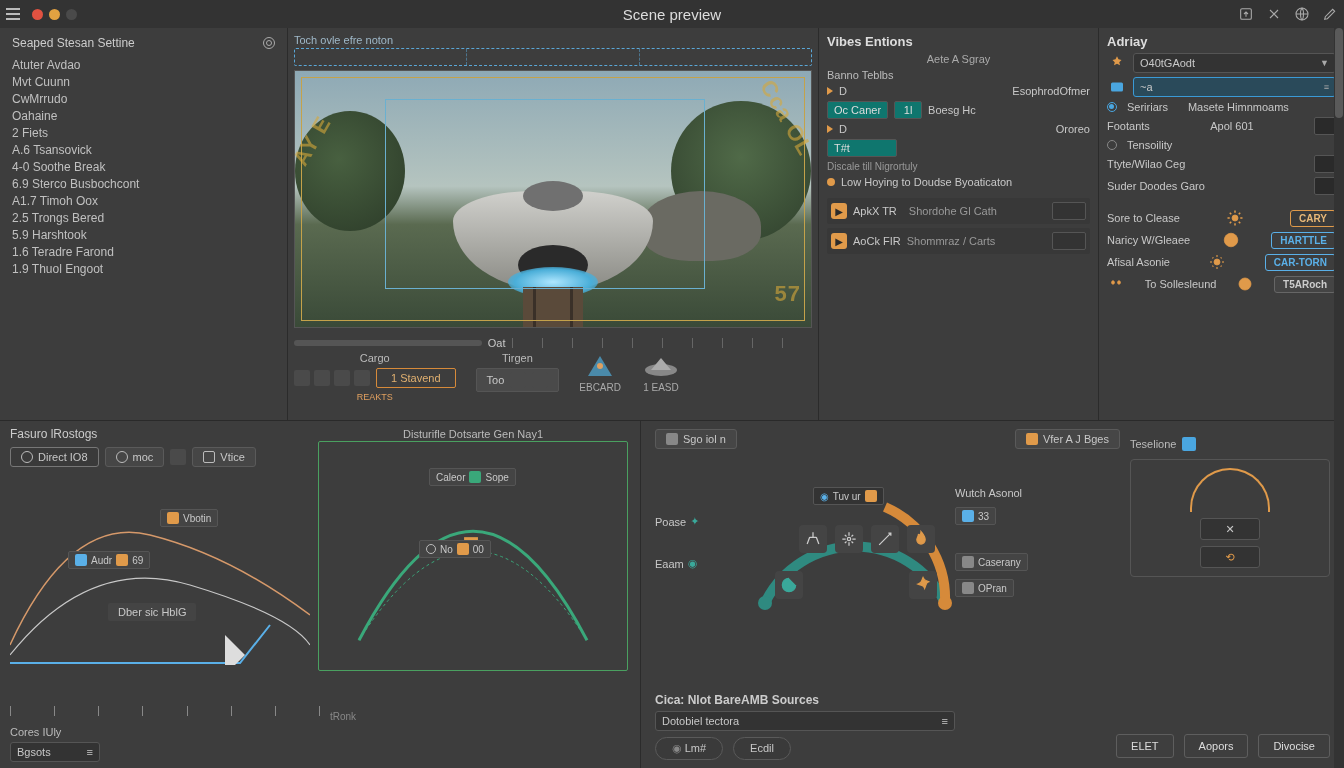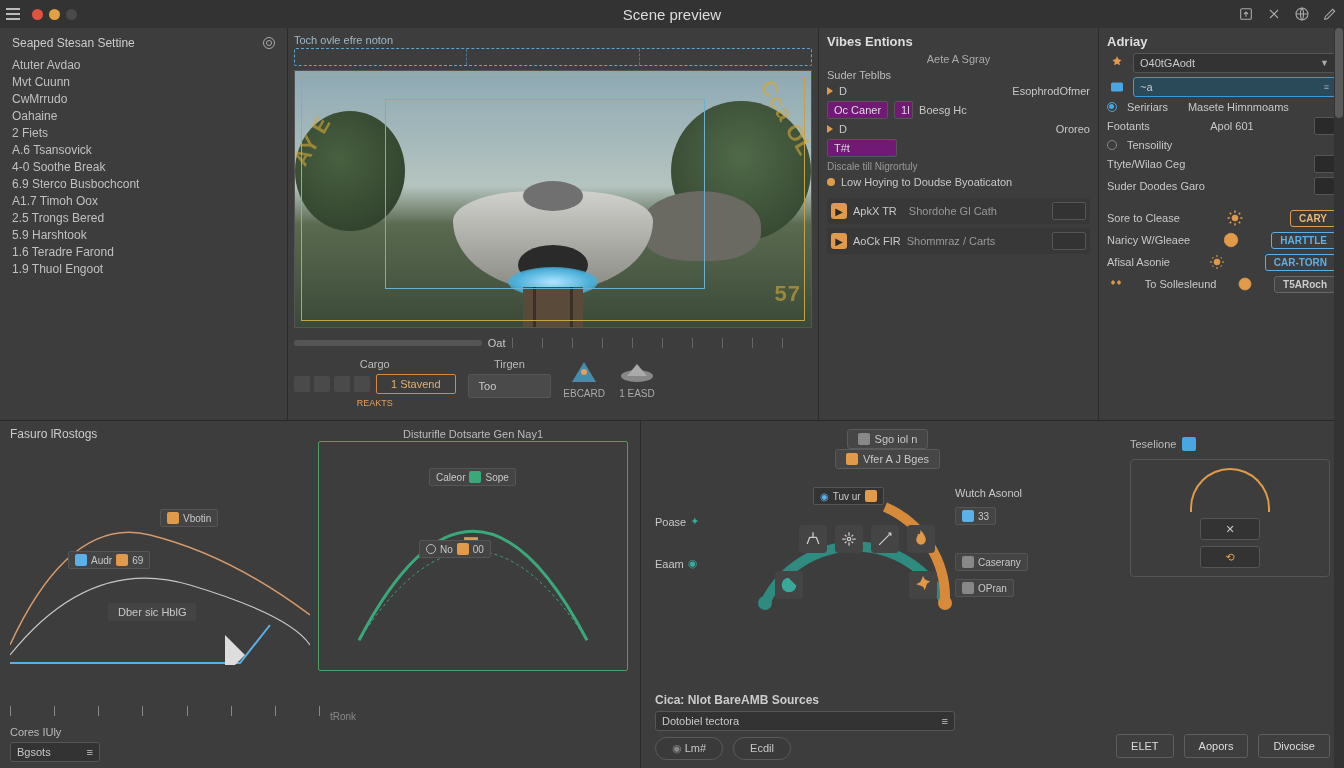--- a/index.html
+++ b/index.html
@@ -55,40 +55,40 @@
 .frameFull { position: absolute; inset: 6px; border: 1px solid #c4a24a; }
 .frameInner { position: absolute; left: 90px; top: 28px; width: 320px; height: 190px; border: 1px solid #6ab0d0; }
 .wm { position: absolute; font-size: 22px; font-weight: bold; color: #d6a83a; opacity: .6; letter-spacing: 1px; }
 .wm.tl { left: 4px; top: 80px; transform: rotate(-60deg); transform-origin: left; }
 .wm.tr { right: 4px; top: 70px; transform: rotate(60deg); transform-origin: right; }
 .wm.br { right: 10px; bottom: 20px; }
 .timeline { height: 18px; margin-top: 6px; display: flex; align-items: center; gap: 6px; }
 .tbar { flex: 1; height: 6px; background: #555; border-radius: 3px; position: relative; }
 .ticks { flex: 1.6; display: flex; }
 .ticks span { flex: 1; border-left: 1px solid #666; height: 10px; }
-.centerswitch { display: flex; gap: 12px; margin-top: 6px; font-size: 11px; }
+.centerswitch { display: flex; gap: 20px; font-size: 11px; }
 .swcol { display: flex; flex-direction: column; align-items: center; gap: 4px; }
 .swlbl { color: #bbb; }
 .iconrow { display: flex; gap: 4px; }
 .iconbtn { width: 16px; height: 16px; background: #4a4a4a; border-radius: 2px; }
 .pill { padding: 3px 14px; border: 1px solid #d68a3a; color: #e0b070; border-radius: 2px; font-size: 11px; }
 .pill2 { padding: 3px 10px; background: #4a4a4a; border: 1px solid #555; border-radius: 2px; font-size: 11px; display: flex; gap: 6px; align-items: center; }
 .thumbcol { display: flex; flex-direction: column; align-items: center; gap: 2px; font-size: 10px; color: #aaa; }
 .thumbcol svg { width: 40px; height: 28px; }
 
 
 .vibes { border-left: 1px solid #2b2b2b; }
 .vibes h4 { font-size: 13px; font-weight: 600; color: #ddd; margin-bottom: 4px; }
 .subhead { text-align: center; font-size: 11px; color: #aaa; margin: 2px 0 4px; }
 .sh2 { font-size: 11px; color: #bbb; margin: 2px 0; }
 .vrow { display: flex; align-items: center; gap: 6px; padding: 2px 0; font-size: 11px; }
 .tri { width: 0; height: 0; border-top: 4px solid transparent; border-bottom: 4px solid transparent; }
 .tri.o { border-left: 6px solid #e09a4a; }
-.field { background: #701a75; border: 1px solid #555; padding: 2px 6px; color: #ddd; border-radius: 2px; font-size: 11px; }
-.field.sm { width: 19px; text-align: center; }
+.field { background: #0f766e; border: 1px solid #555; padding: 2px 6px; color: #ddd; border-radius: 2px; font-size: 11px; }
+.field.sm { width: 28px; text-align: center; }
 .bulleto { width: 8px; height: 8px; border-radius: 50%; background: #e09a4a; }
 .sqico { width: 16px; height: 16px; background: #e09a4a; border-radius: 3px; display: flex; align-items: center; justify-content: center; color: #2a2a2a; font-size: 10px; }
 .numbox { width: 34px; height: 18px; background: #333; border: 1px solid #555; border-radius: 2px; }
 
 
 .rpanel { border-left: 1px solid #2b2b2b; }
 .rpanel h4 { font-size: 13px; font-weight: 600; color: #ddd; margin-bottom: 4px; }
 .ddrow { display: flex; align-items: center; gap: 6px; margin-bottom: 4px; }
 .dd { flex: 1; background: #333; border: 1px solid #555; border-radius: 3px; padding: 3px 6px; display: flex; align-items: center; justify-content: space-between; font-size: 11px; }
 .dd .chev { font-size: 9px; color: #aaa; }
@@ -130,21 +130,21 @@
 .rlower { padding: 8px 14px; position: relative; border-left: 1px solid #2b2b2b; display: grid; grid-template-columns: 1fr 200px; gap: 10px; }
 .rlmain { position: relative; }
 .rlside { display: flex; flex-direction: column; gap: 8px; padding-top: 8px; }
 .dial { position: absolute; left: 80px; top: 4px; width: 240px; height: 220px; }
 .dial svg { width: 100%; height: 100%; }
 .dicon { width: 28px; height: 28px; display: flex; align-items: center; justify-content: center; background: #444; border-radius: 4px; }
 .dicon.orange svg { fill: #e09a4a; stroke: #e09a4a; }
 .dicon.teal svg { fill: #3aa89a; stroke: #3aa89a; }
 .dicon svg { width: 20px; height: 20px; stroke: #ccc; fill: none; stroke-width: 1.5; }
 .diconrow { position: absolute; display: flex; gap: 8px; }
-.labrow { display: flex; gap: 0; align-items: center; font-size: 11px; margin-bottom: 6px; flex-direction: column; }
+.labrow { display: flex; gap: 0; align-items: center; font-size: 11px; margin-bottom: 6px; }
 .sidecard { border: 1px solid #555; border-radius: 4px; padding: 8px; display: flex; flex-direction: column; align-items: center; gap: 6px; }
 .sidecard .ring { width: 80px; height: 44px; border: 2px solid #e09a4a; border-bottom: none; border-radius: 80px 80px 0 0; }
 .sidecard .xbtn { width: 60px; height: 22px; background: #333; border: 1px solid #555; border-radius: 3px; display: flex; align-items: center; justify-content: center; }
 
 .bottomsrc { grid-column: 1 / -1; margin-top: auto; }
 .bottomsrc h5 { font-size: 12px; color: #ccc; margin-bottom: 4px; }
 .srcdd { width: 300px; background: #333; border: 1px solid #555; border-radius: 3px; padding: 3px 6px; display: flex; justify-content: space-between; font-size: 11px; }
 .srcbtns { display: flex; gap: 10px; margin-top: 6px; }
 .srcbtn { padding: 4px 16px; background: #3a3a3a; border: 1px solid #5a5a5a; border-radius: 12px; font-size: 11px; }
 
@@ -300,21 +300,21 @@
               <path d="M20 6 L10 18 L30 18 Z" fill="#aaa"></path>
             </svg>
           <span>1 EASD</span>
         </div>
       </div>
     </div>
 
     <div class="panel vibes">
       <h4>Vibes Entions</h4>
       <div class="subhead">Aete A Sgray</div>
-      <div class="sh2">Suder Teblbs</div>
+      <div class="sh2">Banno Teblbs</div>
       <div class="vrow">
         <div class="tri o"></div>
         <span>D</span>
         <span style="margin-left:auto">EsophrodOfmer</span>
       </div>
       <div class="vrow">
         <div class="field">Oc Caner</div>
         <div class="field sm">1l</div>
         <span>Boesg Hc</span>
       </div>
@@ -428,20 +428,35 @@
             </svg></div>
         <div class="tag gr">T5ARoch</div>
       </div>
     </div>
   </div>
 
   <div class="lower">
 
     <div class="llower">
       <div class="llhead">Fasuro lRostogs</div>
+      <div class="tabrow">
+        <div class="tab act">
+            <div class="tinyicon"></div>
+            <span>Direct IO8</span>
+          </div>
+        <div class="tab">
+            <div class="tinyicon"></div>
+            <span>moc</span>
+          </div>
+        <div class="iconbtn"></div>
+        <div class="tab">
+            <div class="tinyicon" style="border-radius:2px"></div>
+            <span>Vtice</span>
+          </div>
+      </div>
       <div class="graph1">
         <svg viewBox="0 0 300 190">
           <path d="M0 170 Q60 40 140 60 T300 140" fill="none" stroke="#d6996a" stroke-width="1.5"></path>
           <path d="M0 180 Q80 80 180 110 T300 170" fill="none" stroke="#c8c8c8" stroke-width="1.2"></path>
           <path d="M0 188 L230 188 L260 150" fill="none" stroke="#5ab0e8" stroke-width="2"></path>
           <path d="M215 160 L235 180 L215 200" fill="#ddd"></path>
         </svg>
         <div class="nodetag" style="left:150px;top:34px">
             <div class="sqm"></div>
             <span>Vbotin</span>

